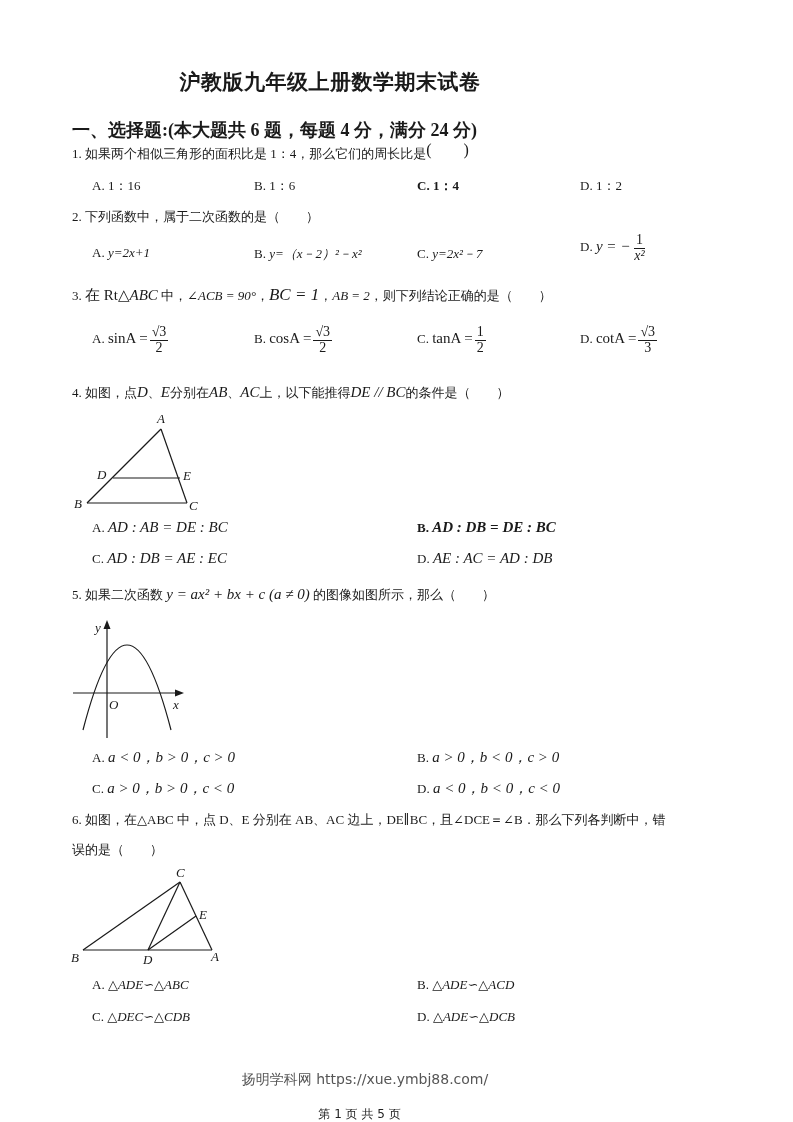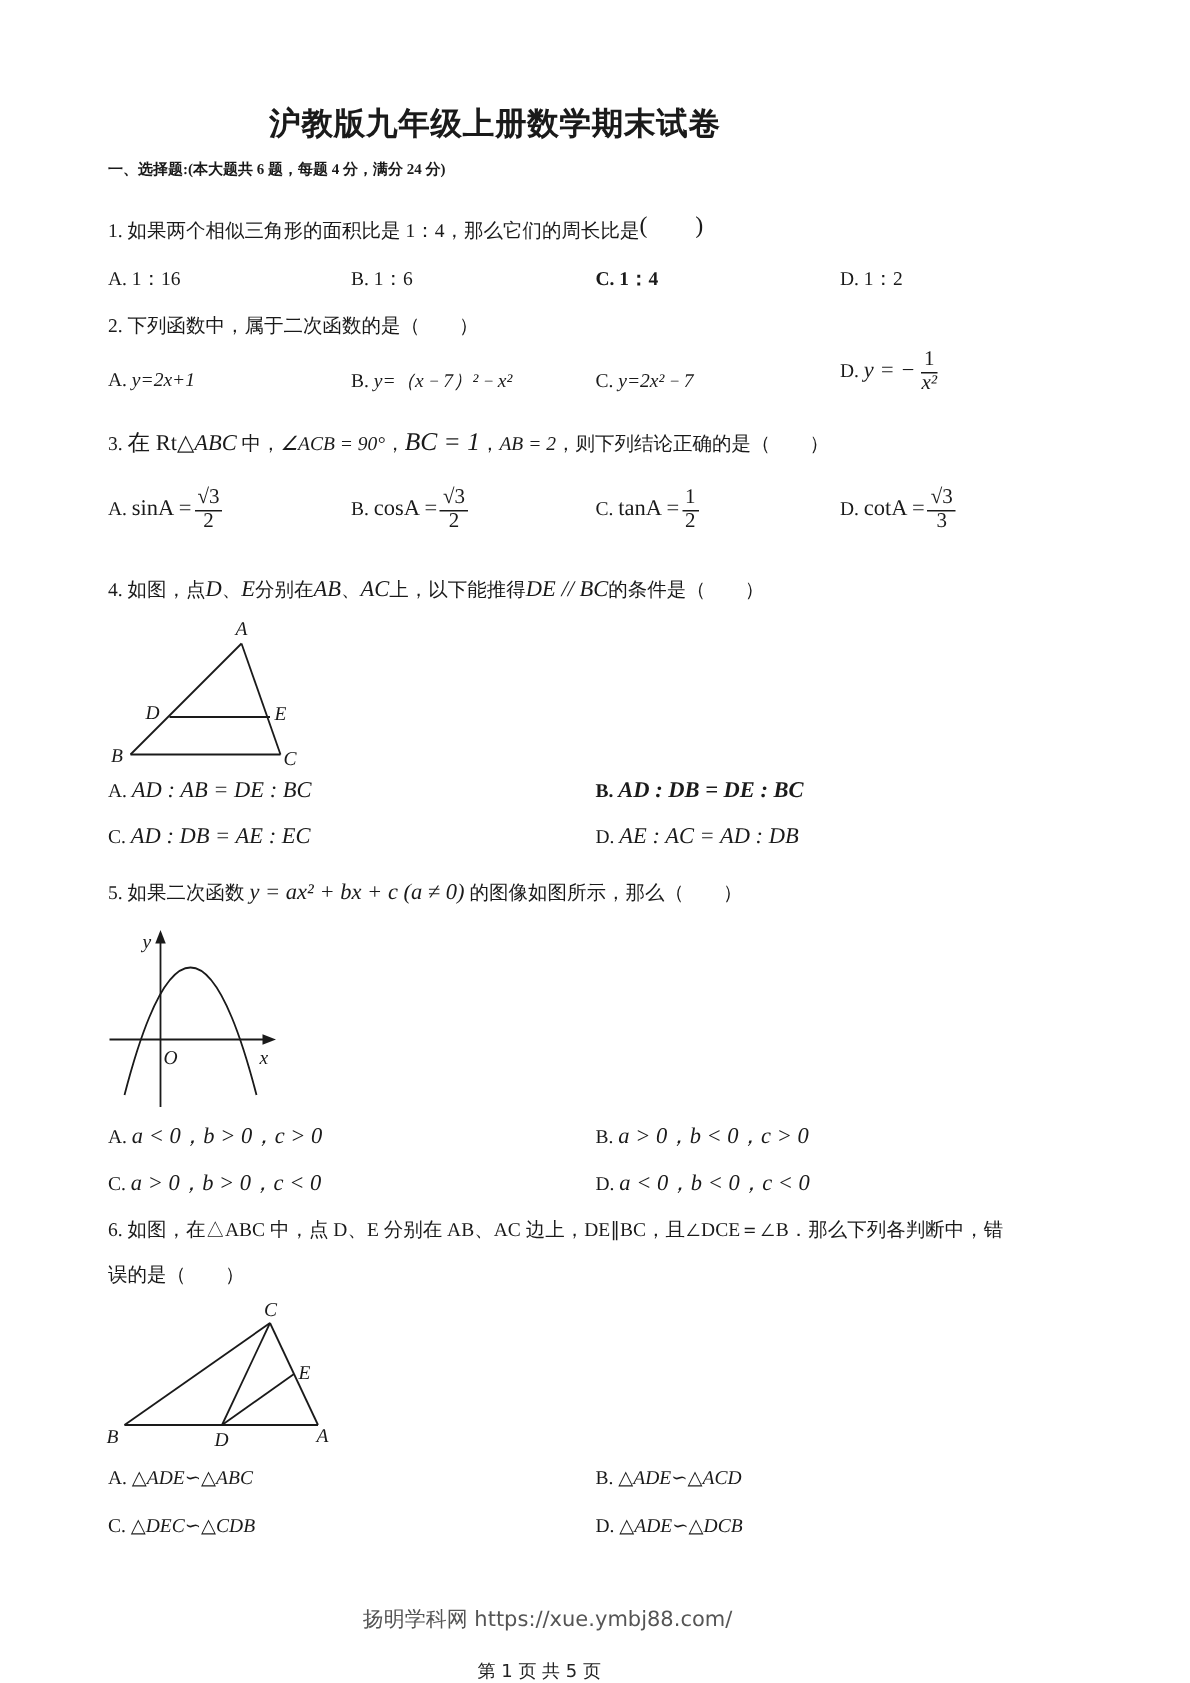--- a/index.html
+++ b/index.html
@@ -1,22 +1,22 @@
 <!DOCTYPE html>
 <html><head>
 <meta charset="utf-8">
 <style>
   html, body { margin: 0; padding: 0; background: #ffffff; }
   body { width: 793px; height: 1122px; position: relative; overflow: hidden;
          font-family: "Liberation Serif", "DejaVu Serif", serif; color: #1a1a1a; }
   .abs { position: absolute; white-space: nowrap; }
   .title { left: 0; width: 660px; top: 68px; text-align: center; font-size: 21px; font-weight: bold; letter-spacing: 0.5px; }
-  .section { left: 72px; top: 106px; font-size: 10px; font-weight: bold; }
-  .q { font-size: 13px; font-family: Liberation Serif, serif; }
-  .opt { font-size: 13px; }
+  .section { left: 72px; top: 118px; font-size: 18px; font-weight: bold; }
+  .q { font-size: 13px; }
+  .opt { font-size: 13px; margin-left: 20px; }
   .m { font-style: italic; }
   .mbig { font-size: 15px; }
   .frac { display: inline-flex; flex-direction: column; align-items: center; vertical-align: middle; font-size: 14px; line-height: 1.05; margin-left: 2px; }
   .frac .num { border-bottom: 1px solid #1a1a1a; padding: 0 2px; }
   .frac .den { padding: 0 2px; }
   svg { position: absolute; }
   svg text { font-family: "Liberation Serif", "DejaVu Serif", serif; font-style: italic; font-size: 13px; fill: #1a1a1a; }
   .footer-site { left: 0; width: 730px; top: 1071px; text-align: center; font-family: "DejaVu Sans", sans-serif; font-size: 14px; color: #555; }
   .footer-page { left: 0; width: 719px; top: 1106px; text-align: center; font-family: "DejaVu Sans", sans-serif; font-size: 12px; color: #222; }
 </style>
@@ -33,21 +33,21 @@
 <div class="abs opt" style="left:72px;top:177px;"><span>A.</span> <span>1：16</span></div>
 <div class="abs opt" style="left:234px;top:177px;"><span>B.</span> <span>1：6</span></div>
 <div class="abs opt" style="left:397px;top:177px;font-weight:bold;"><span>C.</span> <span>1：4</span></div>
 <div class="abs opt" style="left:560px;top:177px;"><span>D.</span> <span>1：2</span></div>
 
 <div class="abs q" style="left:72px;top:208px;">
   <span>2.</span>
   <span>下列函数中，属于二次函数的是（　　）</span>
 </div>
 <div class="abs opt" style="left:72px;top:245px;"><span>A.</span> <span class="m">y=2x+1</span></div>
-<div class="abs opt" style="left:234px;top:245px;"><span>B.</span> <span class="m">y=（x﹣7）²﹣x²</span></div>
+<div class="abs opt" style="left:234px;top:245px;"><span>B.</span> <span class="m">y=（x﹣2）²﹣x²</span></div>
 <div class="abs opt" style="left:397px;top:245px;"><span>C.</span> <span class="m">y=2x²﹣7</span></div>
 <div class="abs opt" style="left:560px;top:233px;">
   <span>D.</span>
   <span class="m mbig">y = −</span><span class="frac">
       <span class="num">1</span>
       <span class="den m">x²</span>
     </span>
 </div>
 
 <div class="abs q" style="left:72px;top:285px;">

